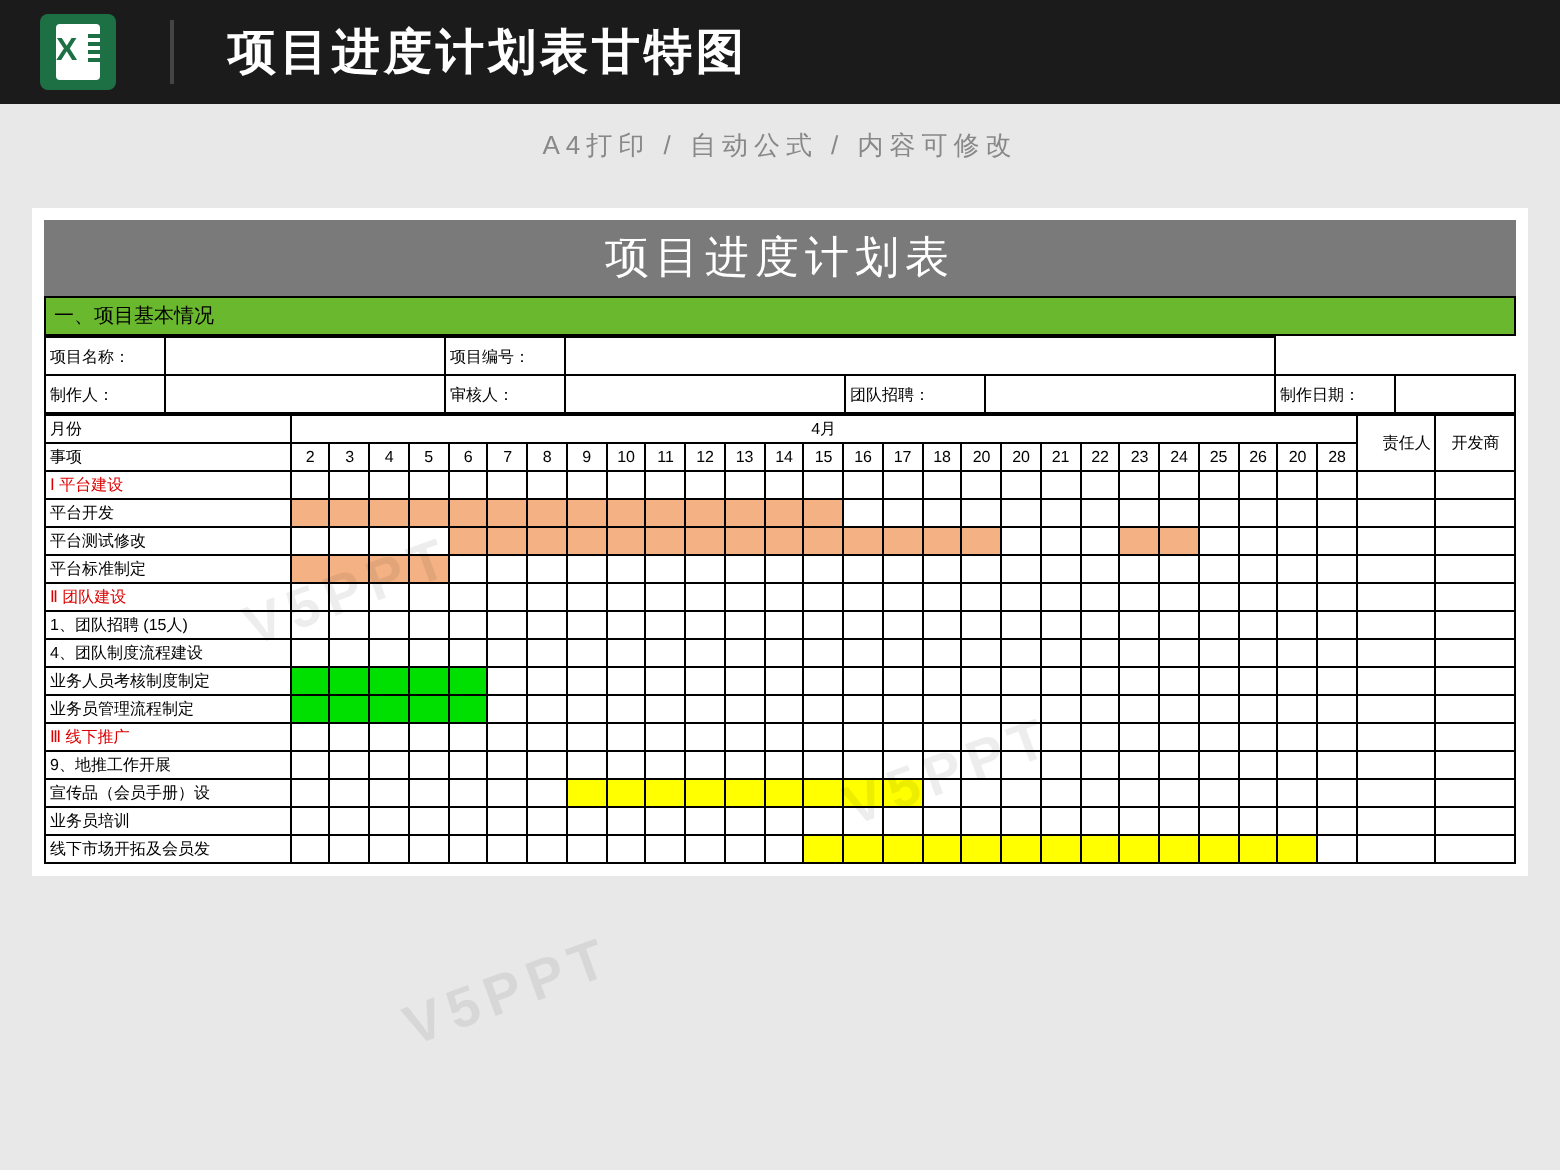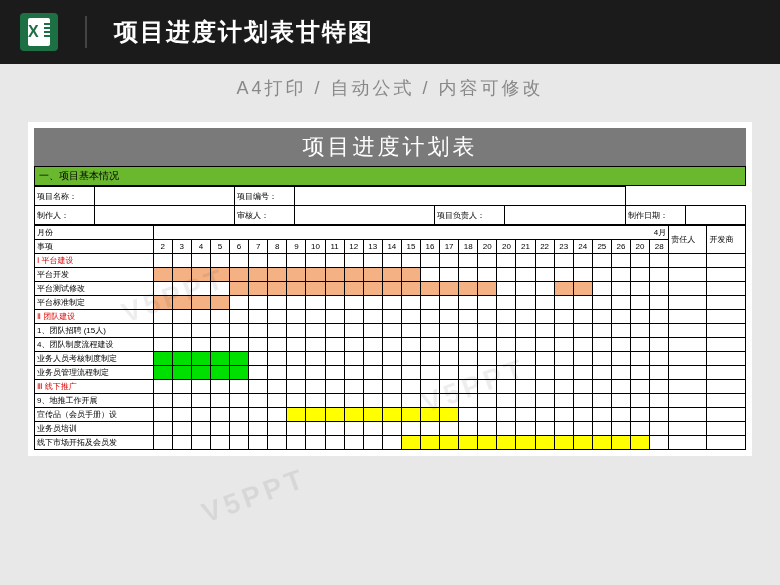--- a/index.html
+++ b/index.html
@@ -1,43 +1,43 @@
 <!DOCTYPE html>
 <html><head>
 <meta charset="utf-8">
 <style>
 *{margin:0;padding:0;box-sizing:border-box}
 body{font-family:"Microsoft YaHei",sans-serif;background:#e8e8e8;width:780px;height:585px;overflow:hidden}
-.header{background:#1b1b1b;height:64px;display:flex;align-items:center;padding:0 20px;gap:27px}
+.header{background:#1b1b1b;height:52px;display:flex;align-items:center;padding:0 20px;gap:27px}
 .excel-icon{width:38px;height:38px;background:#1d7044;border-radius:4px;display:flex;align-items:center;justify-content:center;position:relative}
 .excel-icon::before{content:"";position:absolute;width:22px;height:28px;background:#fff;border-radius:2px}
 .excel-icon::after{content:"X";position:absolute;color:#1d7044;font-weight:bold;font-size:16px;z-index:1;left:8px}
 .excel-bars{position:absolute;right:6px;top:8px;z-index:2}
 .excel-bars span{display:block;width:8px;height:2px;background:#1d7044;margin:2px 0}
 .title{color:#fff;font-size:24px;font-weight:bold;letter-spacing:2px}
-.subtitle{text-align:center;color:#888;font-size:18px;padding:12px 0;letter-spacing:3px}
-.sheet{background:#fff;margin:10px 28px;padding:6px;font-size:9px}
+.subtitle{text-align:center;color:#888;font-size:13px;padding:12px 0;letter-spacing:3px}
+.sheet{background:#fff;margin:10px 16px;padding:6px;font-size:9px}
 .main-title{background:#7a7a7a;color:#fff;text-align:center;font-size:22px;padding:4px 0;font-weight:normal;letter-spacing:3px}
 .green-bar{background:#6ab82e;color:#000;font-size:10px;padding:2px 4px;border:1px solid #000}
 table{border-collapse:collapse;width:100%}
 td,th{border:1px solid #000;padding:1px 2px;font-size:8px;height:14px;text-align:left;white-space:nowrap;overflow:hidden}
 .day-col{width:19px;text-align:center;min-width:19px}
 .task-col{width:118px}
-.resp-col{width:38px;text-align:left}
-.dev-col{width:38px;text-align:left}
+.resp-col{width:38px;text-align:right}
+.dev-col{width:38px;text-align:center}
 .red{color:#d00;font-weight:normal}
 .orange{background:#f4b183}
 .green{background:#00e000}
 .yellow{background:#ffff00}
 .watermark{position:absolute;color:rgba(0,0,0,0.07);font-size:28px;font-weight:bold;transform:rotate(-20deg);pointer-events:none;letter-spacing:4px}
 .wm1{top:280px;left:120px}
 .wm2{top:370px;left:420px}
 .wm3{top:480px;left:200px}
 .info-row td{height:19px}
-.month-header{text-align:right}
+.month-header{text-align:center}
 </style>
 </head>
 <body>
 
 <div class="header">
   <div class="excel-icon">
     <div class="excel-bars">
         <span></span>
         <span></span>
         <span></span>
@@ -58,21 +58,21 @@
       <td style="width:60px">项目名称：</td>
       <td style="width:140px"></td>
       <td style="width:60px">项目编号：</td>
       <td colspan="3"></td>
     </tr>
     <tr class="info-row">
       <td>制作人：</td>
       <td></td>
       <td>审核人：</td>
       <td style="width:140px"></td>
-      <td style="width:70px">项目负责人：</td>
+      <td style="width:70px">团队招聘：</td>
       <td></td>
       <td style="width:60px">制作日期：</td>
       <td style="width:60px"></td>
     </tr>
   </tbody>
     </table>
 
   <table id="gantt">
       <tbody>
         <tr>

